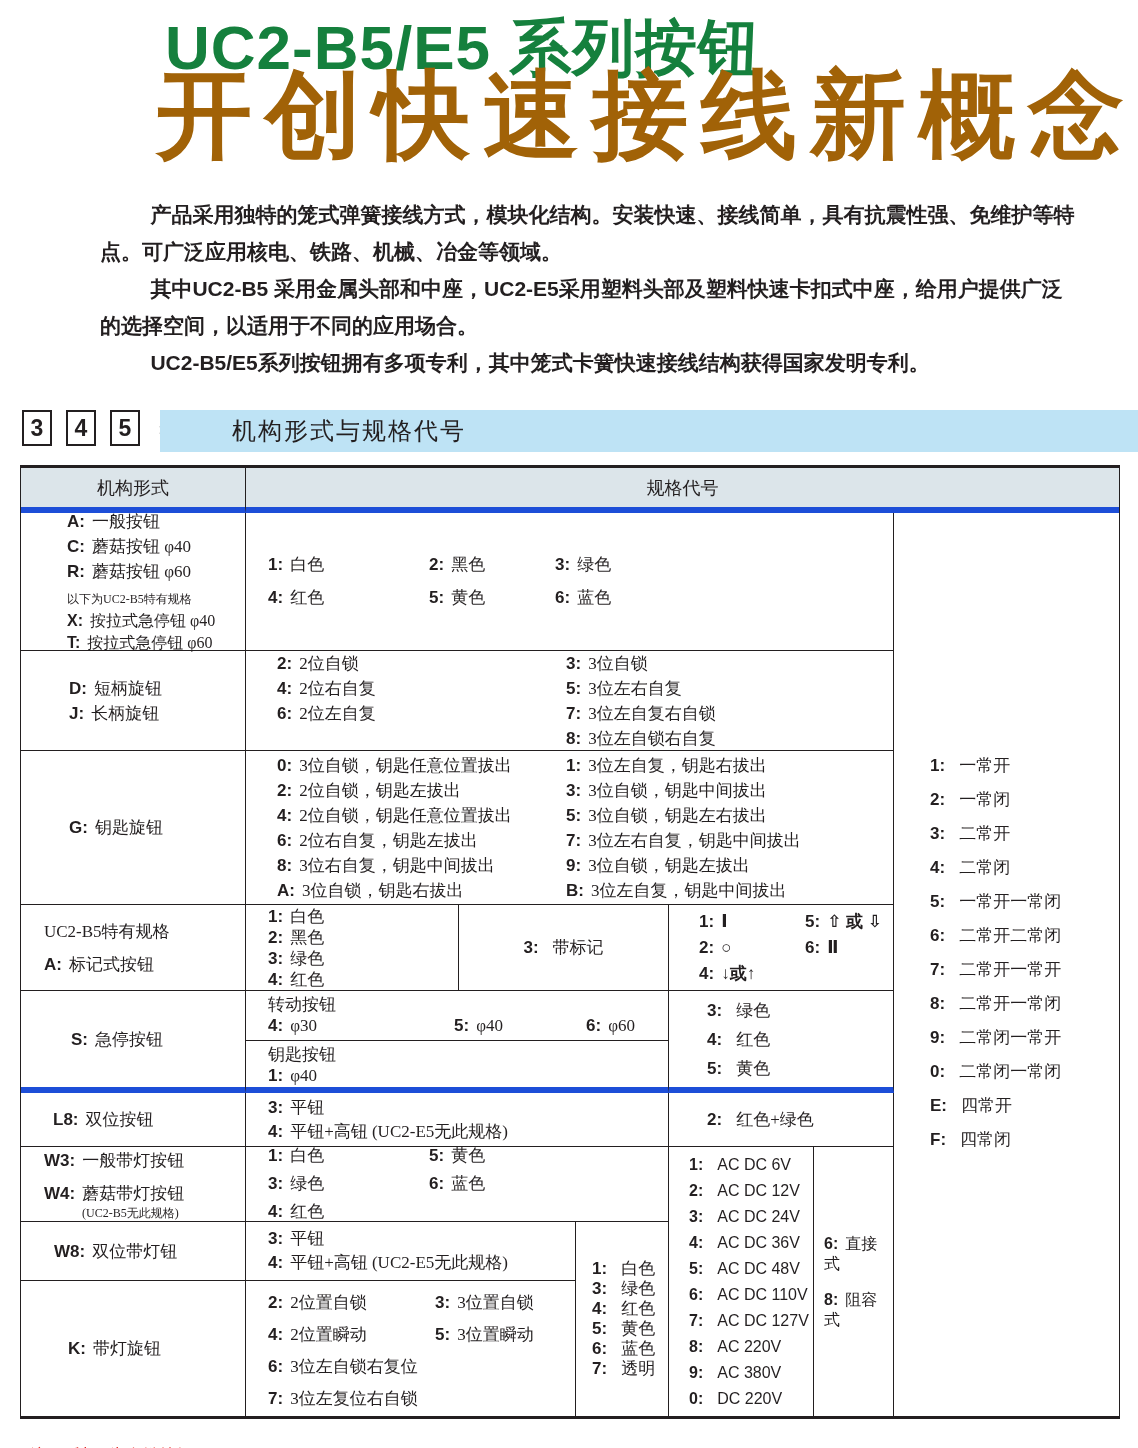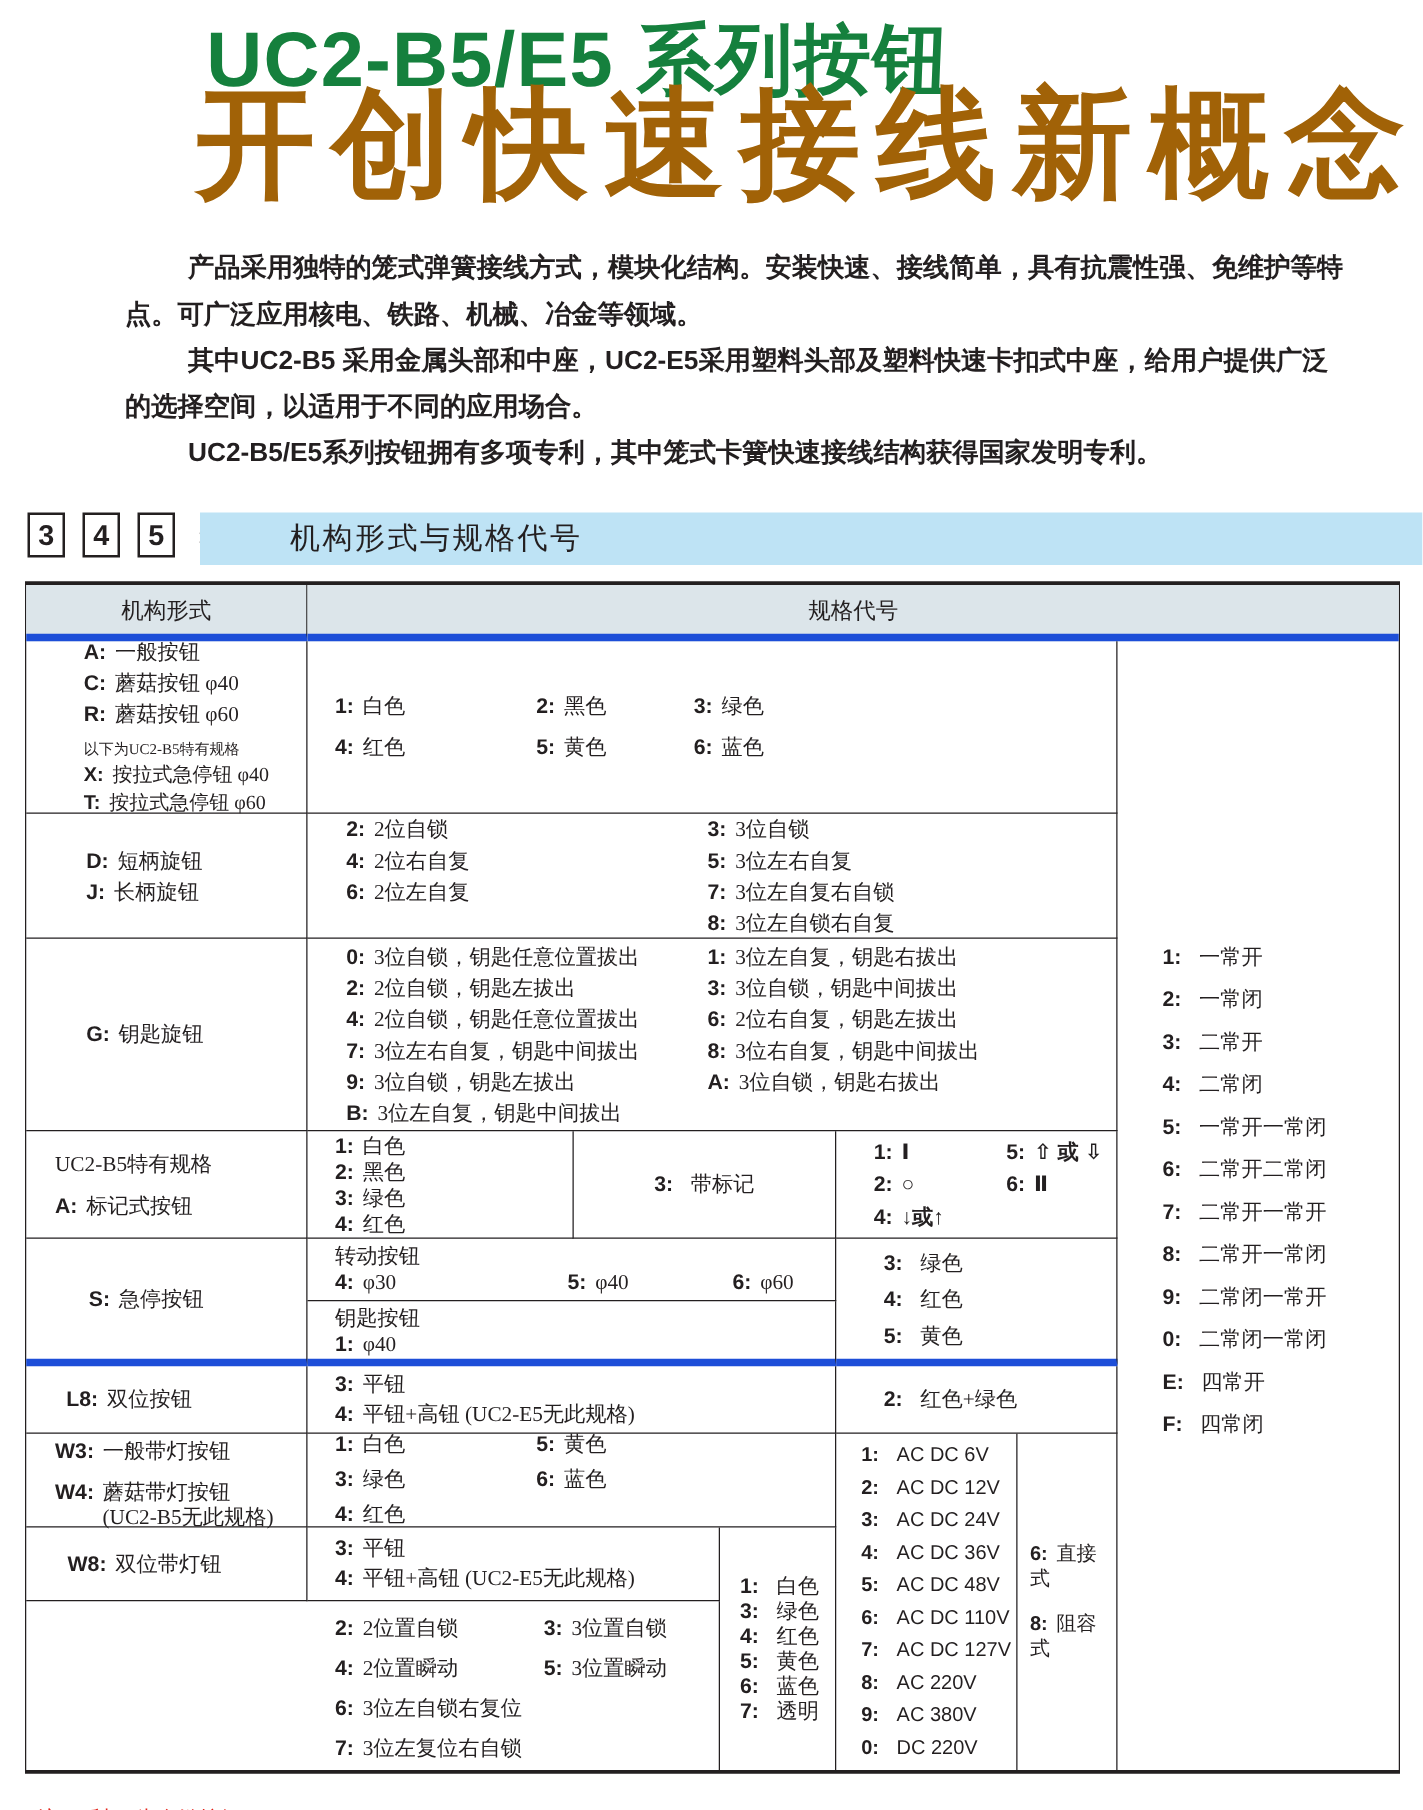--- a/index.html
+++ b/index.html
@@ -44,21 +44,21 @@
   #m-g    { left:0; top:283px; width:225px; height:154px; padding-left:48px; }
   #m-mark { left:0; top:437px; width:225px; height:86px;  padding-left:23px; }
   #m-s    { left:0; top:523px; width:225px; height:102px; padding-left:50px; }
   #m-l8   { left:0; top:625px; width:225px; height:54px;  padding-left:32px; }
   #m-w34  { left:0; top:679px; width:225px; height:75px;  padding-left:23px; }
   #m-w8   { left:0; top:754px; width:225px; height:59px;  padding-left:33px; }
   #m-k    { left:0; top:813px; width:225px; height:135px; padding-left:47px; }
   .mline { line-height:25px; }
   .mline-sm { line-height:22px; font-size:16px; }
   .mnote { font-size:12px; line-height:22px; margin-top:4px; }
-  .subnote { font-size:17px; line-height:15px; padding-left:38px; }
+  .subnote { font-size:12px; line-height:15px; padding-left:38px; }
   .gap8 { margin-top:8px; }
 
   
   #s-acr  { left:225px; top:45px;  width:648px; height:138px; padding-left:22px; }
   #s-dj   { left:225px; top:183px; width:648px; height:100px; padding-left:31px; }
   #s-g    { left:225px; top:283px; width:648px; height:154px; padding-left:31px; }
   #s-mark-colors  { left:225px; top:437px; width:213px; height:86px; padding-left:22px; }
   #s-mark-marked  { left:438px; top:437px; width:210px; height:86px; align-items:center; }
   #s-mark-symbols { left:648px; top:437px; width:225px; height:86px; padding-left:30px; }
   #s-s-rotary { left:225px; top:523px; width:423px; height:50px; padding-left:22px; justify-content:flex-end; padding-bottom:4px; }
@@ -155,20 +155,23 @@
       <div class="mline"><b class="code">L8:</b><span>双位按钮</span></div>
     </div>
     <div class="cell br bb" id="m-w34">
       <div class="mline"><b class="code">W3:</b><span>一般带灯按钮</span></div>
       <div class="mline gap8"><b class="code">W4:</b><span>蘑菇带灯按钮</span></div>
       <div class="subnote">(UC2-B5无此规格)</div>
     </div>
     <div class="cell br bb" id="m-w8">
       <div class="mline"><b class="code">W8:</b><span>双位带灯钮</span></div>
     </div>
+    <div class="cell br" id="m-k">
+      <div class="mline"><b class="code">K:</b><span>带灯旋钮</span></div>
+    </div>
 
     <div class="cell br bb" id="s-acr">
       <div class="grid3">
         <div class="it"><b class="code">1:</b><span>白色</span></div>
         <div class="it"><b class="code">2:</b><span>黑色</span></div>
         <div class="it"><b class="code">3:</b><span>绿色</span></div>
         <div class="it"><b class="code">4:</b><span>红色</span></div>
         <div class="it"><b class="code">5:</b><span>黄色</span></div>
         <div class="it"><b class="code">6:</b><span>蓝色</span></div>
       </div>
@@ -187,20 +190,21 @@
       </div>
     </div>
 
     <div class="cell br bb" id="s-g">
       <div class="grid2">
         <div class="it"><b class="code">0:</b><span>3位自锁，钥匙任意位置拔出</span></div>
         <div class="it"><b class="code">1:</b><span>3位左自复，钥匙右拔出</span></div>
         <div class="it"><b class="code">2:</b><span>2位自锁，钥匙左拔出</span></div>
         <div class="it"><b class="code">3:</b><span>3位自锁，钥匙中间拔出</span></div>
         <div class="it"><b class="code">4:</b><span>2位自锁，钥匙任意位置拔出</span></div>
+        <div class="it"><b class="code">5:</b><span>3位自锁，钥匙左右拔出</span></div>
         <div class="it"><b class="code">6:</b><span>2位右自复，钥匙左拔出</span></div>
         <div class="it"><b class="code">7:</b><span>3位左右自复，钥匙中间拔出</span></div>
         <div class="it"><b class="code">8:</b><span>3位右自复，钥匙中间拔出</span></div>
         <div class="it"><b class="code">9:</b><span>3位自锁，钥匙左拔出</span></div>
         <div class="it"><b class="code">A:</b><span>3位自锁，钥匙右拔出</span></div>
         <div class="it"><b class="code">B:</b><span>3位左自复，钥匙中间拔出</span></div>
       </div>
     </div>
 
     <div class="cell br bb tight" id="s-mark-colors">

